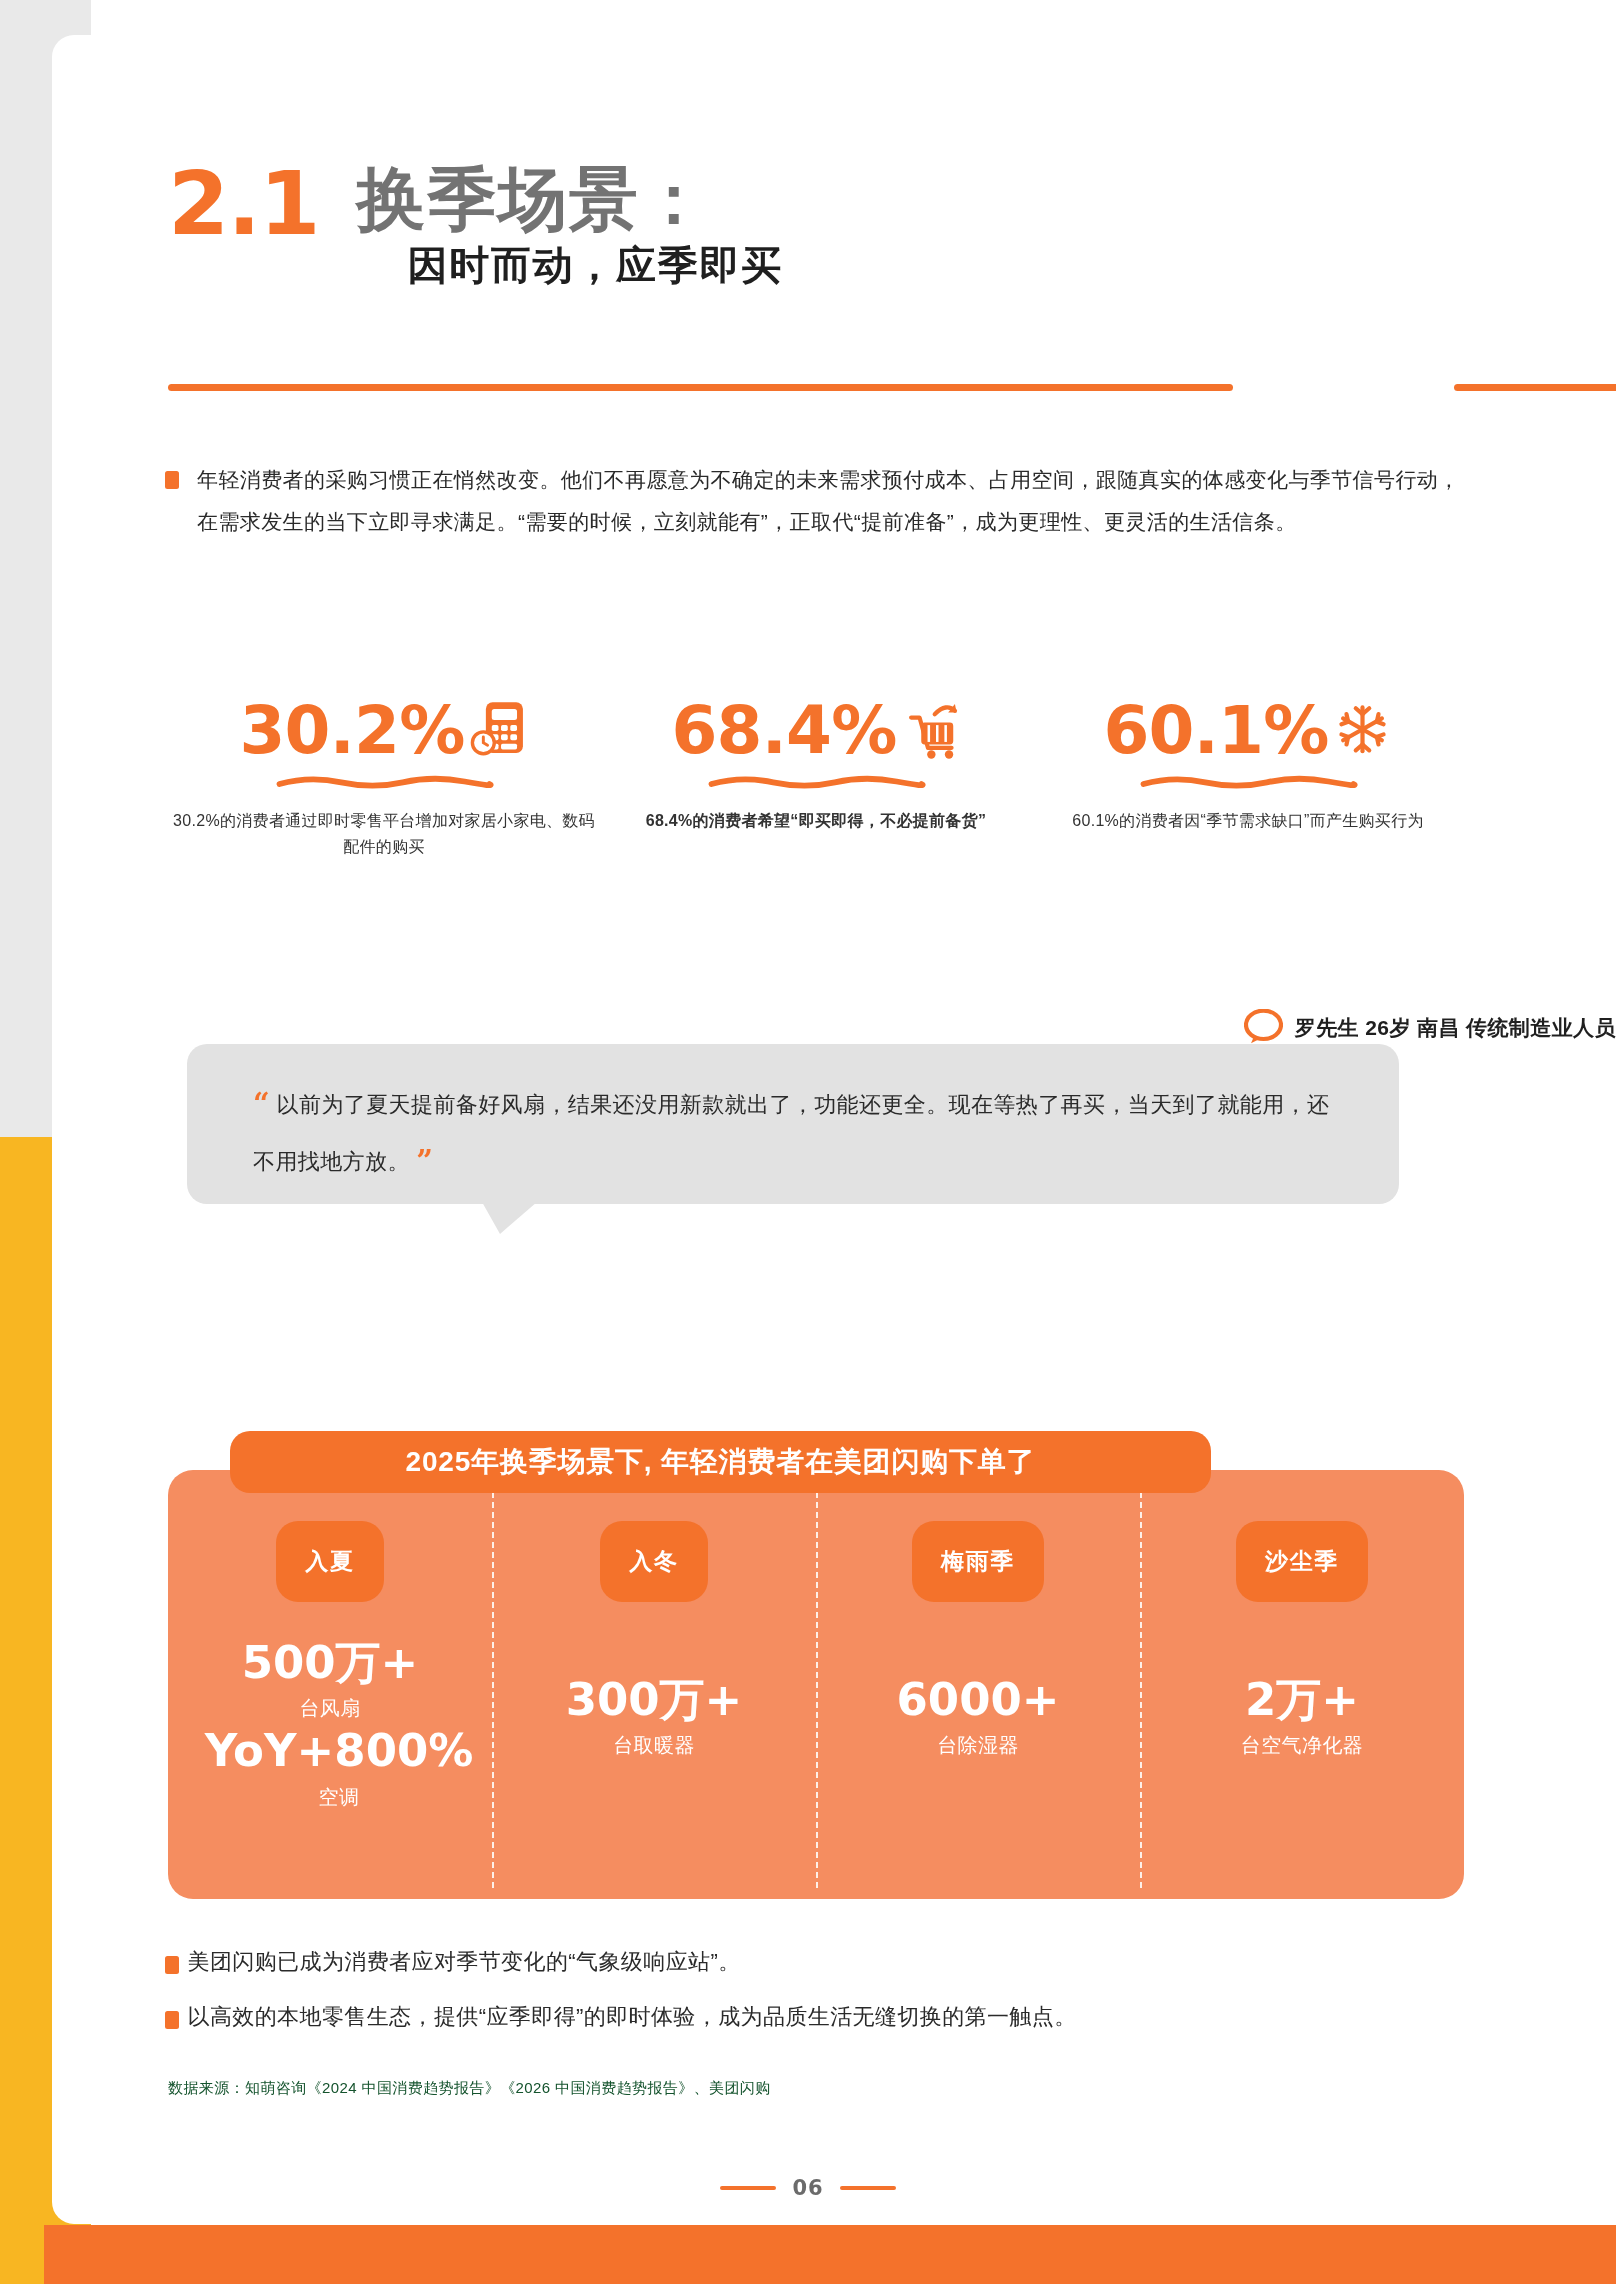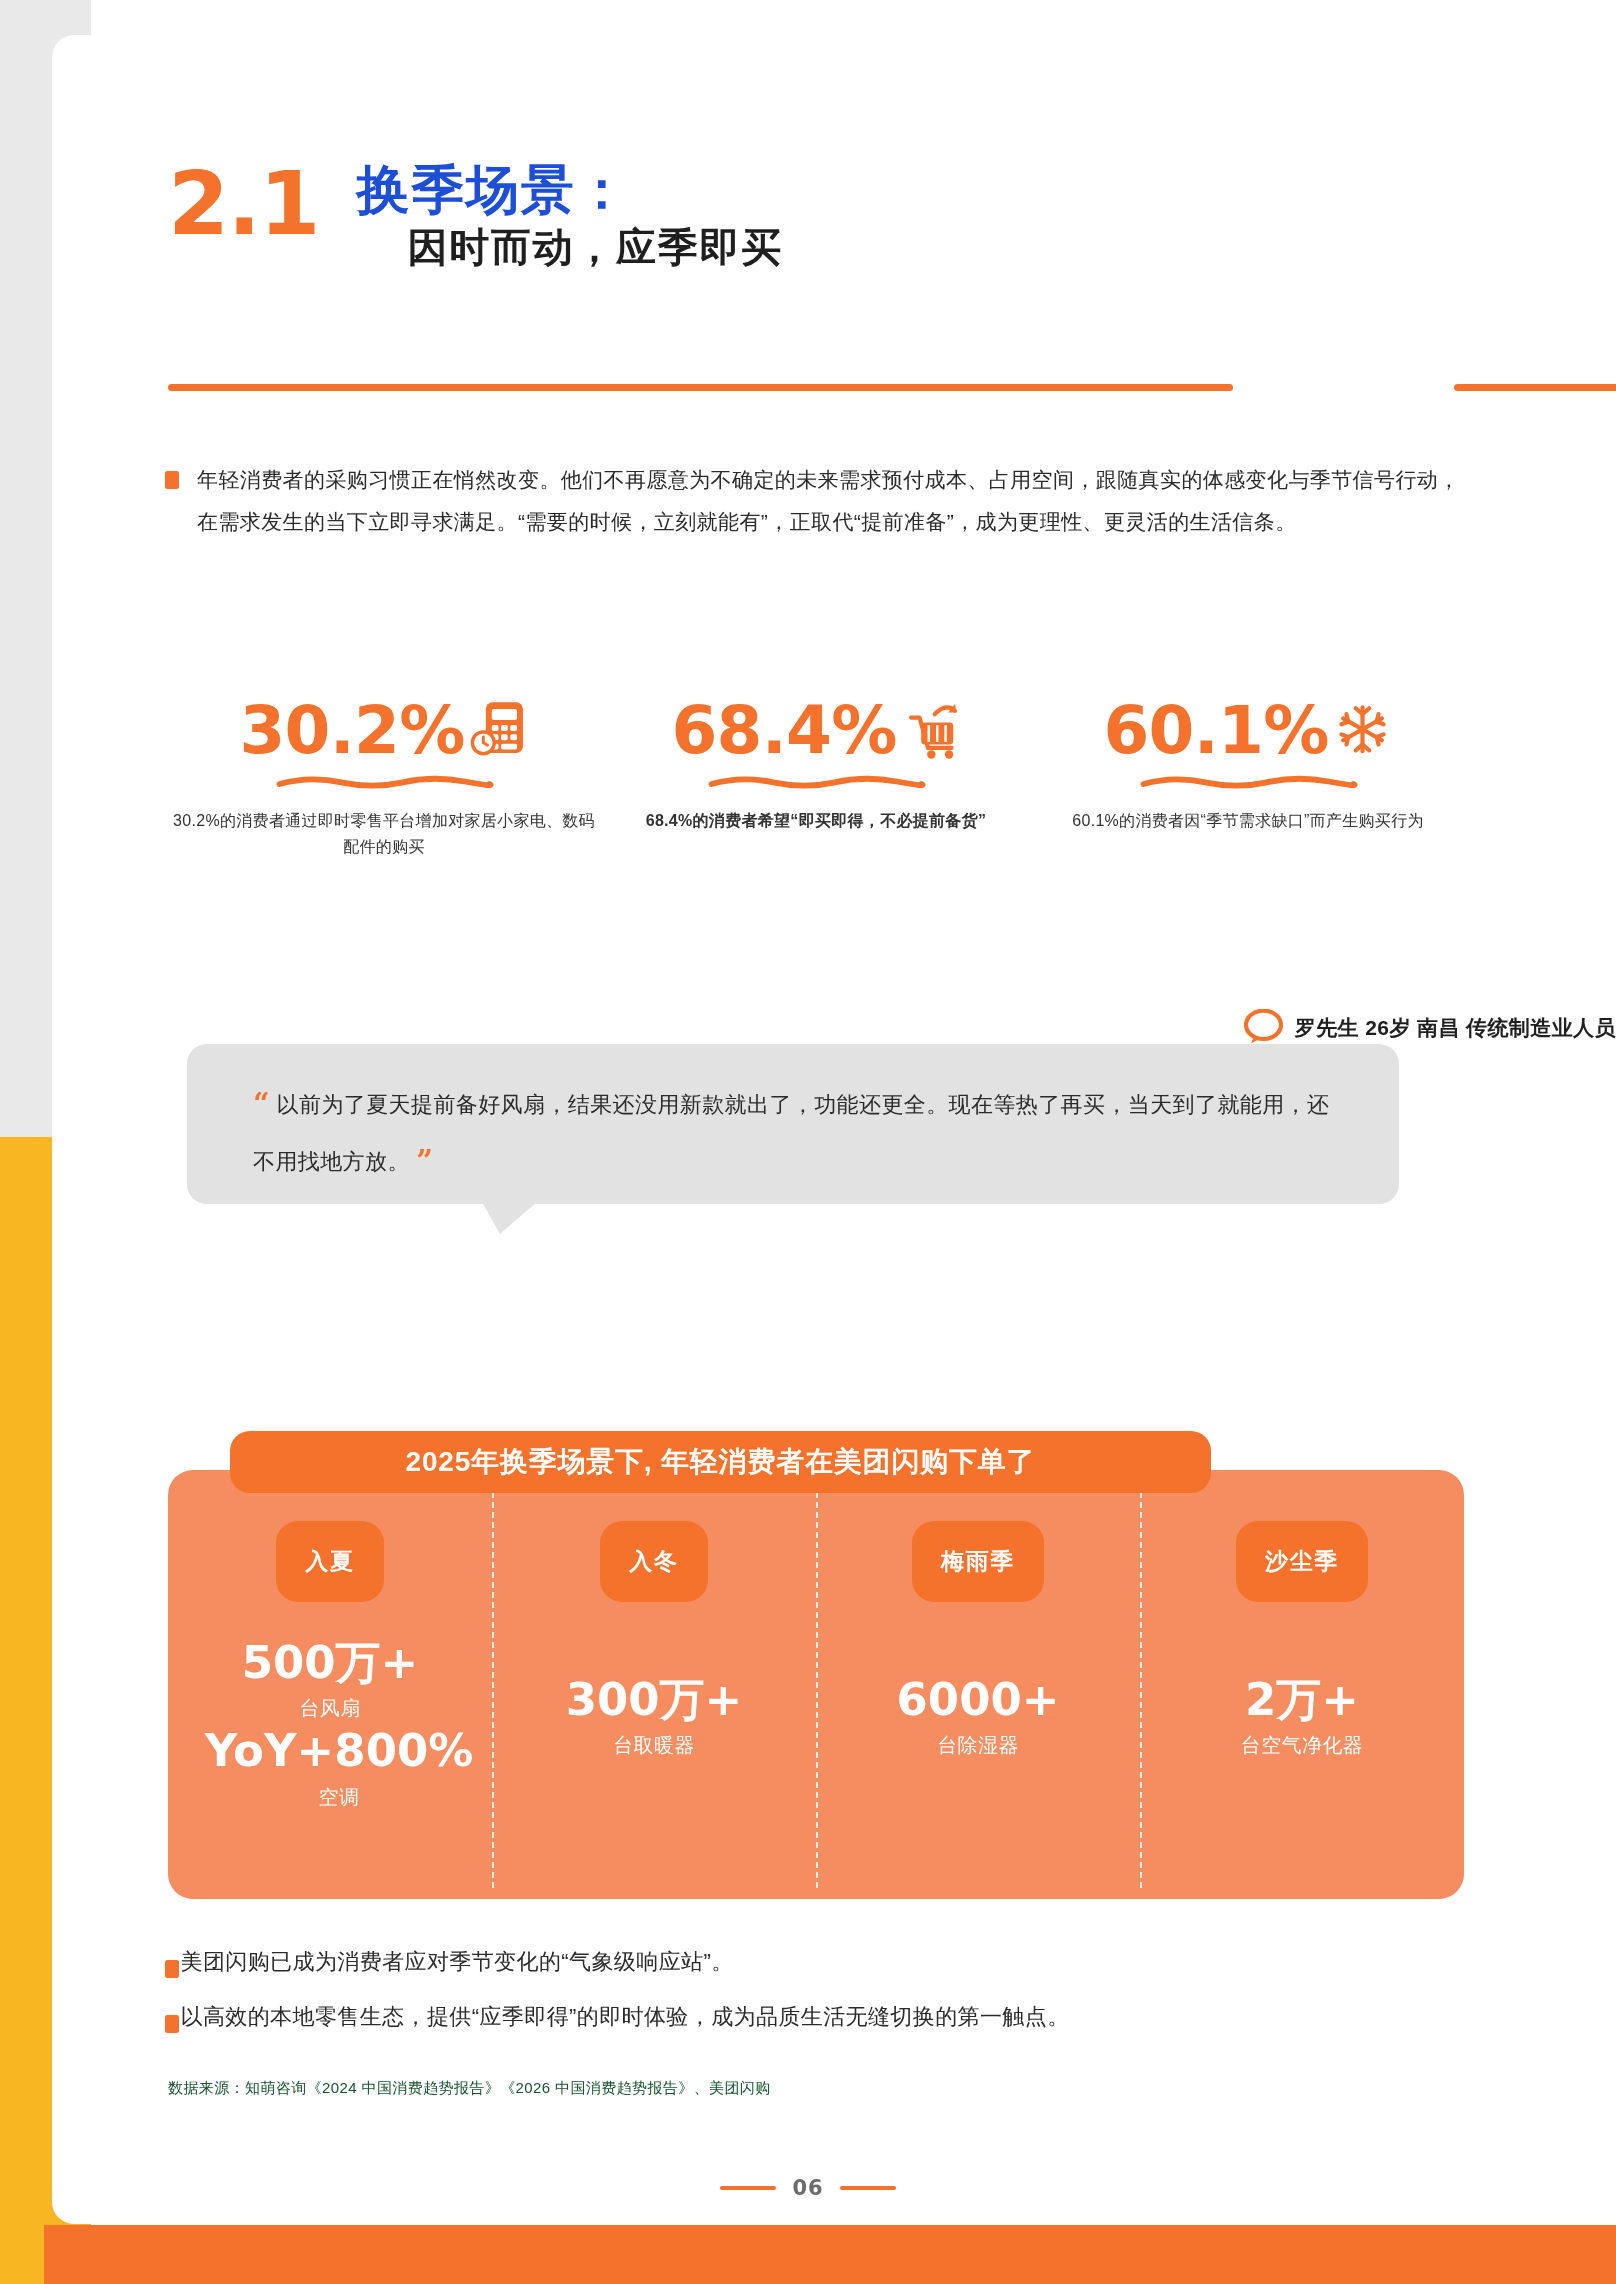--- a/index.html
+++ b/index.html
@@ -58,23 +58,23 @@
     display: inline-block;
     vertical-align: top;
     font-family: "DejaVu Sans", sans-serif;
   }
   .title-block {
     display: inline-block;
     vertical-align: top;
     margin-left: 34px;
   }
   .title-line1 {
-    font-size: 53px;
-    font-weight: bold;
-    color: #1d4ed8;
+    font-size: 69px;
+    font-weight: bold;
+    color: #737373;
     line-height: 1.15;
     letter-spacing: 1.7px;
   }
   .title-line2 {
     font-size: 40px;
     font-weight: bold;
     color: #1f1f1f;
     line-height: 1.3;
     margin-left: 51px;
     letter-spacing: 1.7px;
@@ -282,23 +282,23 @@
   .mid-shift { margin-top: 72px; }
 
   
   .closing {
     position: absolute;
     left: 165px; top: 1945px;
     width: 1296px;
   }
   .close-row {
     display: flex;
-    gap: 2px;
+    gap: 9px;
     margin-bottom: 22px;
-    align-items: flex-end;
+    align-items: center;
   }
   .close-row .bullet-sq { margin-top: 6.7px; }
   .close-text {
     font-size: 22px;
     color: #2a2a2a;
     line-height: 1.5;
     letter-spacing: 0.4px;
   }
   .source {
     position: absolute;

